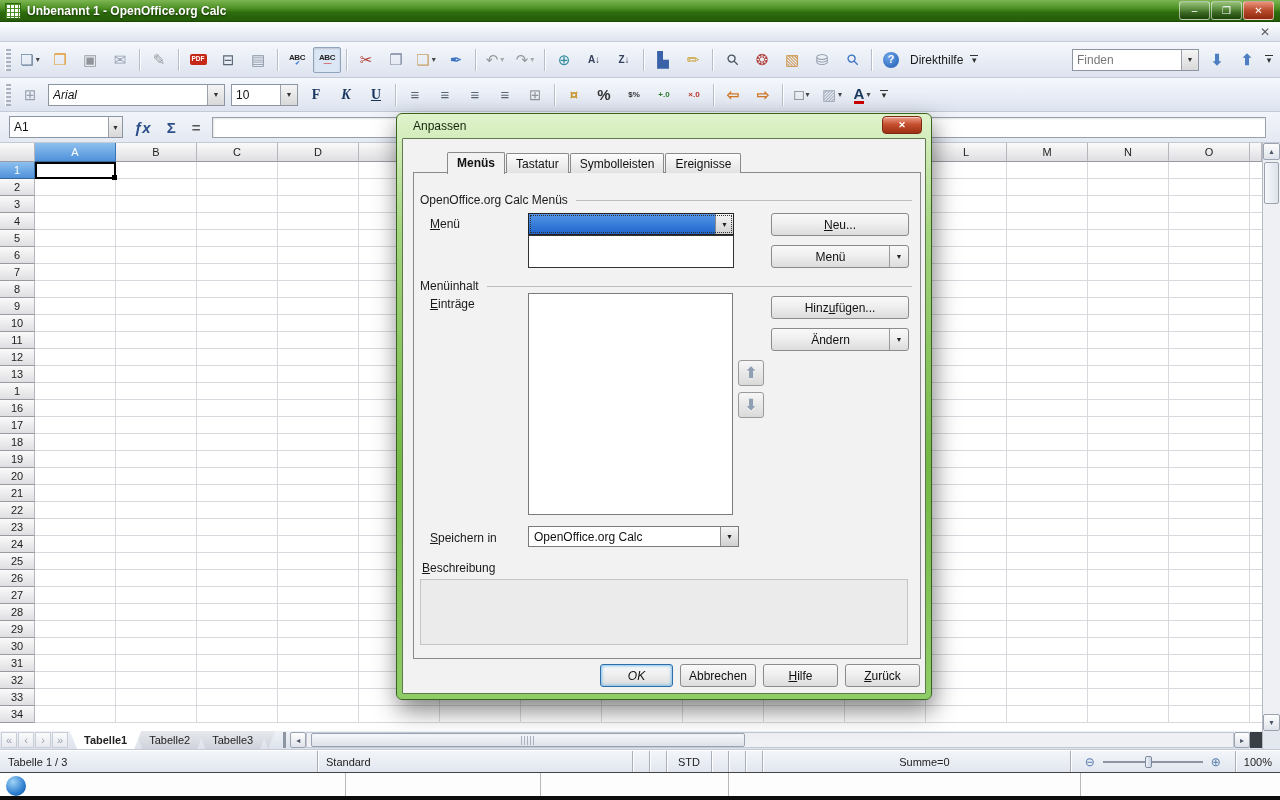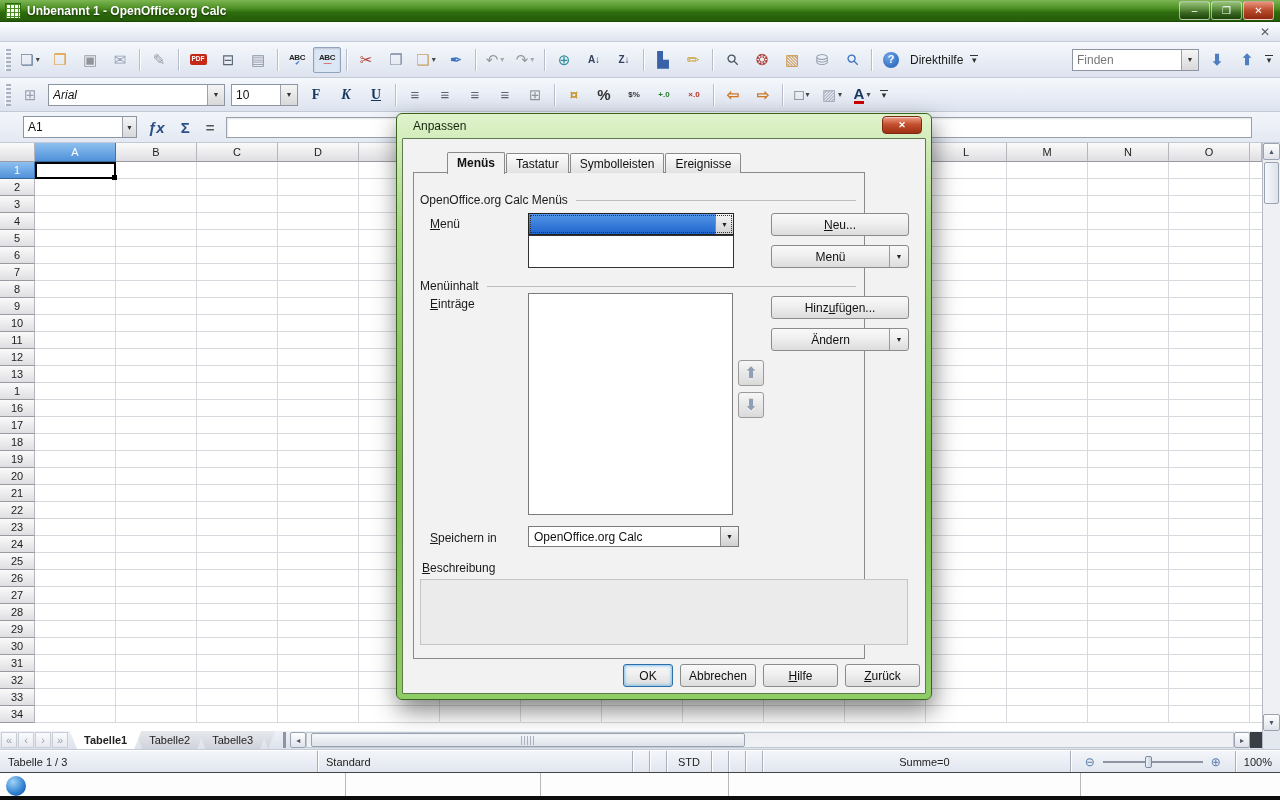--- a/index.html
+++ b/index.html
@@ -73,21 +73,21 @@
   .i-fontcol .g{font-weight:bold;color:#17365d;border-bottom:3px solid #c00;padding-bottom:0;}
   
   .combo{display:flex;align-items:stretch;height:20px;margin:0 3px;border:1px solid #8e95a2;background:#fff;
     box-shadow:inset 1px 1px 2px rgba(0,0,0,.12);}
   .combo input{border:none;outline:none;font-family:"Liberation Sans",sans-serif;font-size:12px;padding:0 4px;background:#fff;color:#111;}
   .combo input.muted{color:#777;}
   .combo .cbtn{width:16px;background:linear-gradient(#f6f6f6,#d8d8d8);border-left:1px solid #9aa0ac;
     display:flex;align-items:center;justify-content:center;font-size:7px;color:#333;}
   
   #formulabar{position:absolute;left:0;top:112px;width:1280px;height:31px;background:linear-gradient(#f2f5fa,#e4e9f2);
-    border-bottom:1px solid #c3c9d5;box-sizing:border-box;display:flex;align-items:center;padding:0 20px;}
+    border-bottom:1px solid #c3c9d5;box-sizing:border-box;display:flex;align-items:center;padding:0 6px;}
   #namebox{width:112px;}
   .fbicon{font-size:15px;font-weight:bold;color:#2c4f8a;margin:0 8px;font-style:italic;}
   #equals-icon{color:#555;font-style:normal;}
   #inputline{flex:1;height:19px;background:#fff;border:1px solid #9aa0ac;margin:0 8px 0 4px;
     box-shadow:inset 1px 1px 2px rgba(0,0,0,.1);}
   
   #gridwrap{position:absolute;left:0;top:143px;width:1280px;height:588px;background:#fff;}
   #colheads{display:flex;height:19px;}
   .cornerbox,.colhd,.rowhd{background:linear-gradient(#fafafa,#dfdfe3);box-sizing:border-box;
     border-right:1px solid #b5b5bb;border-bottom:1px solid #9a9aa0;
@@ -157,21 +157,21 @@
     box-shadow:2px 10px 24px rgba(0,0,0,.5);}
   #dlg-title{position:absolute;left:16px;top:5px;font-size:12px;color:#15240c;}
   #dlg-close{position:absolute;right:9px;top:2px;width:38px;height:16px;border:1px solid #7c2a12;border-radius:0 4px 0 4px;
     border-radius:4px;background:linear-gradient(#f0a08a,#c5512f 45%,#9c2f12);color:#fff;font-size:9px;font-weight:bold;
     display:flex;align-items:center;justify-content:center;box-shadow:inset 0 1px 0 rgba(255,255,255,.5);}
   #dlg-panel{position:relative;width:100%;height:100%;background:#f2f2f2;border:1px solid #5f7a4a;box-sizing:border-box;border-radius:1px;}
   #dlg-tabs{position:absolute;left:16px;top:12px;display:flex;align-items:flex-end;z-index:3;margin-left:28px;}
   .dtab{padding:3px 9px 2px 9px;font-size:12px;background:linear-gradient(#fdfdfd,#e2e2e2);
     border:1px solid #8a8a8a;border-bottom:none;border-radius:2px 2px 0 0;margin-right:1px;color:#111;}
   .dtab.active{background:#f2f2f2;font-weight:bold;padding-bottom:4px;position:relative;top:1px;}
-  #dpage{position:absolute;left:10px;top:33px;width:452px;height:487px;border:1px solid #8a8a8a;background:#f2f2f2;box-sizing:border-box;}
+  #dpage{position:absolute;left:10px;top:33px;width:508px;height:487px;border:1px solid #8a8a8a;background:#f2f2f2;box-sizing:border-box;}
   .grp{position:absolute;left:6px;right:8px;display:flex;align-items:center;font-size:12px;color:#1a1a1a;white-space:nowrap;}
   .grp::after{content:"";flex:1;border-top:1px solid #bdbdbd;margin-left:8px;}
   #grp-menus{top:20px;}
   #grp-inhalt{top:106px;}
   .dlabel{position:absolute;font-size:12px;color:#1a1a1a;}
   .mnem{text-decoration:underline;}
   #lbl-menu{left:16px;top:44px;}
   #combo-menu{position:absolute;left:114px;top:40px;width:206px;height:22px;display:flex;align-items:stretch;
     border:1px solid #222;outline:1px dotted #333;outline-offset:-3px;box-sizing:border-box;background:#fff;}
   #combo-menu .sel{flex:1;background:linear-gradient(#5596e8,#1f66cc);}
@@ -196,21 +196,21 @@
   #btn-up{top:187px;}
   #btn-down{top:219px;}
   #lbl-speichern{left:16px;top:358px;}
   #combo-save{position:absolute;left:114px;top:353px;width:211px;height:21px;display:flex;align-items:stretch;
     border:1px solid #7b7b7b;background:#fff;box-sizing:border-box;}
   #combo-save .val{flex:1;display:flex;align-items:center;padding:0 5px;font-size:12px;color:#111;}
   #lbl-beschreibung{left:8px;top:388px;}
   #descbox{position:absolute;left:6px;top:406px;width:488px;height:66px;background:#ebebeb;border:1px solid #c6c6c6;box-sizing:border-box;}
   #dlg-footer{position:absolute;left:0;right:0;bottom:6px;display:flex;justify-content:flex-end;gap:7px;padding-right:5px;}
   .fbtn{position:static;height:23px;}
-  #btn-ok{width:50px;border:1px solid #2d6da8;box-shadow:0 0 3px 1px #7fc0ea inset;}
+  #btn-ok{width:73px;border:1px solid #2d6da8;box-shadow:0 0 3px 1px #7fc0ea inset;font-style:italic;}
   #btn-abbrechen{width:76px;}
   #btn-hilfe{width:75px;}
   #btn-zurueck{width:75px;}
 </style>
 </head>
 <body>
 
 <div id="titlebar">
   <span id="app-icon"></span>
   <span id="title-text">Unbenannt 1 - OpenOffice.org Calc</span>

